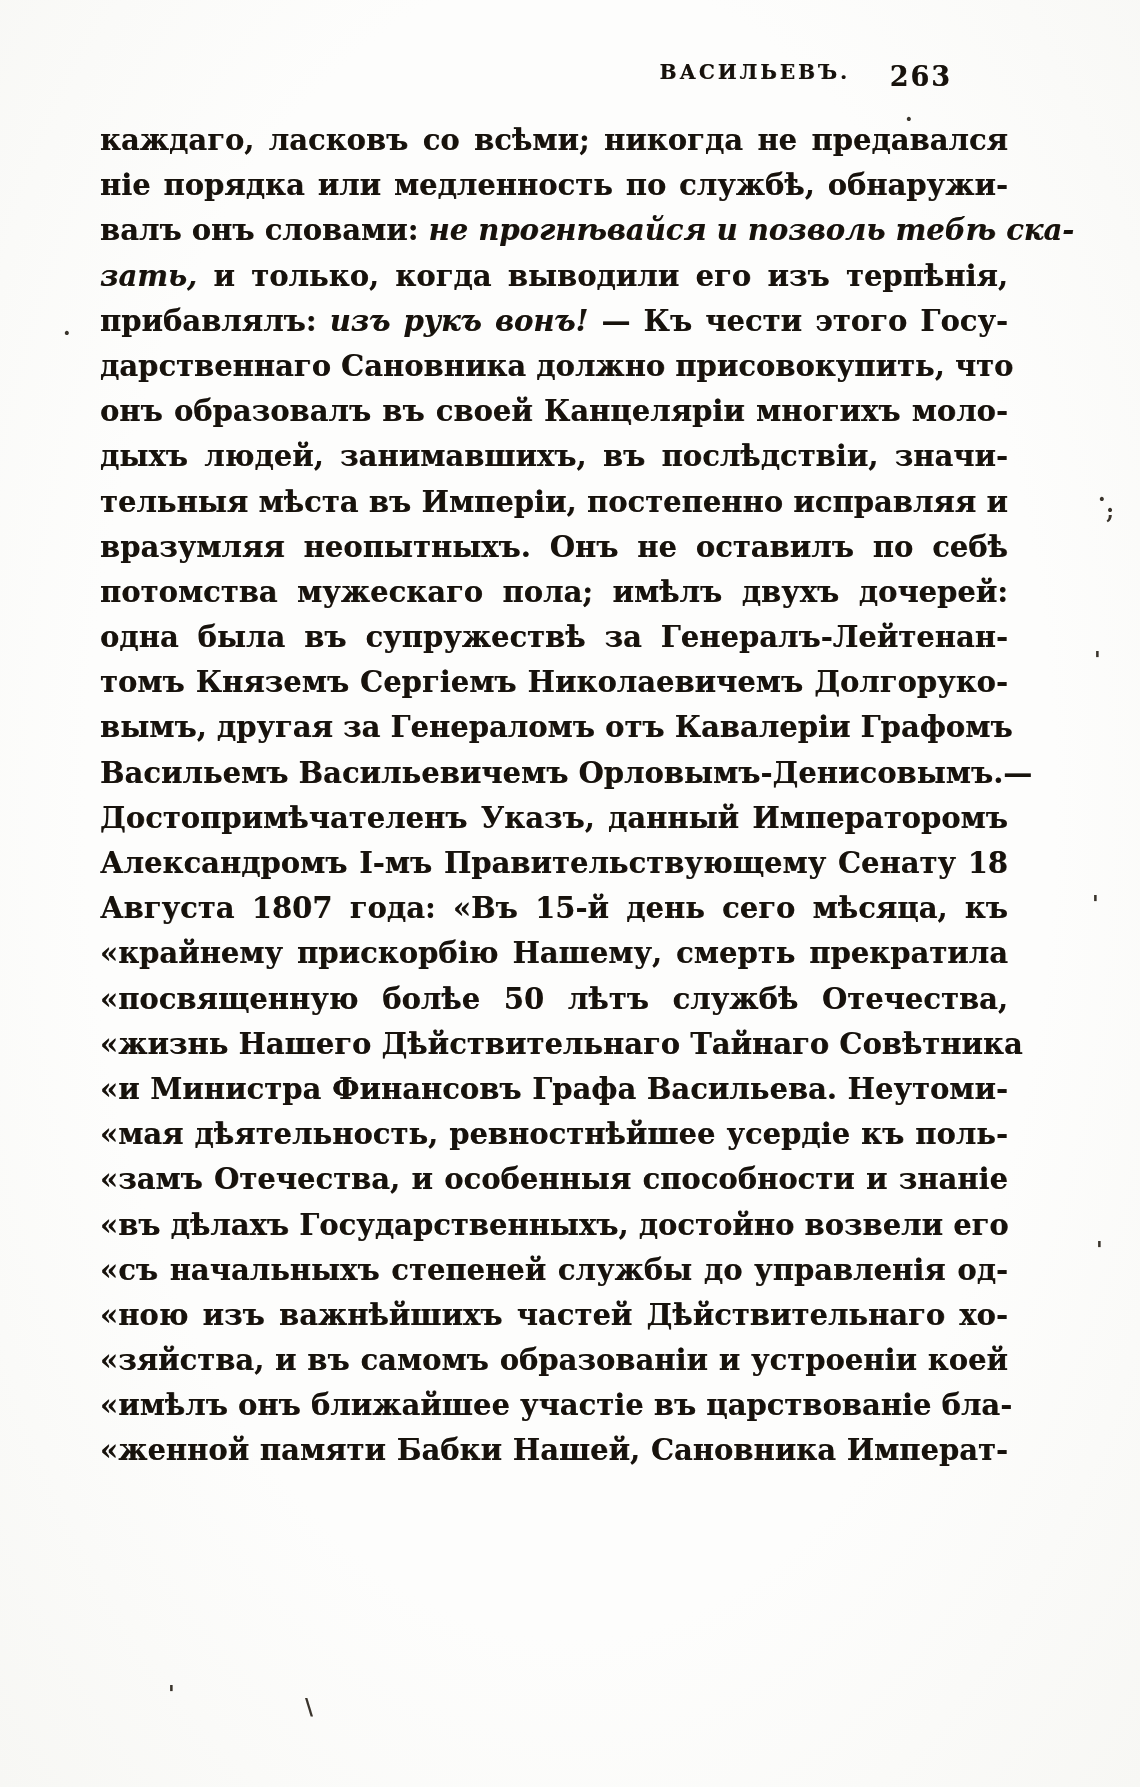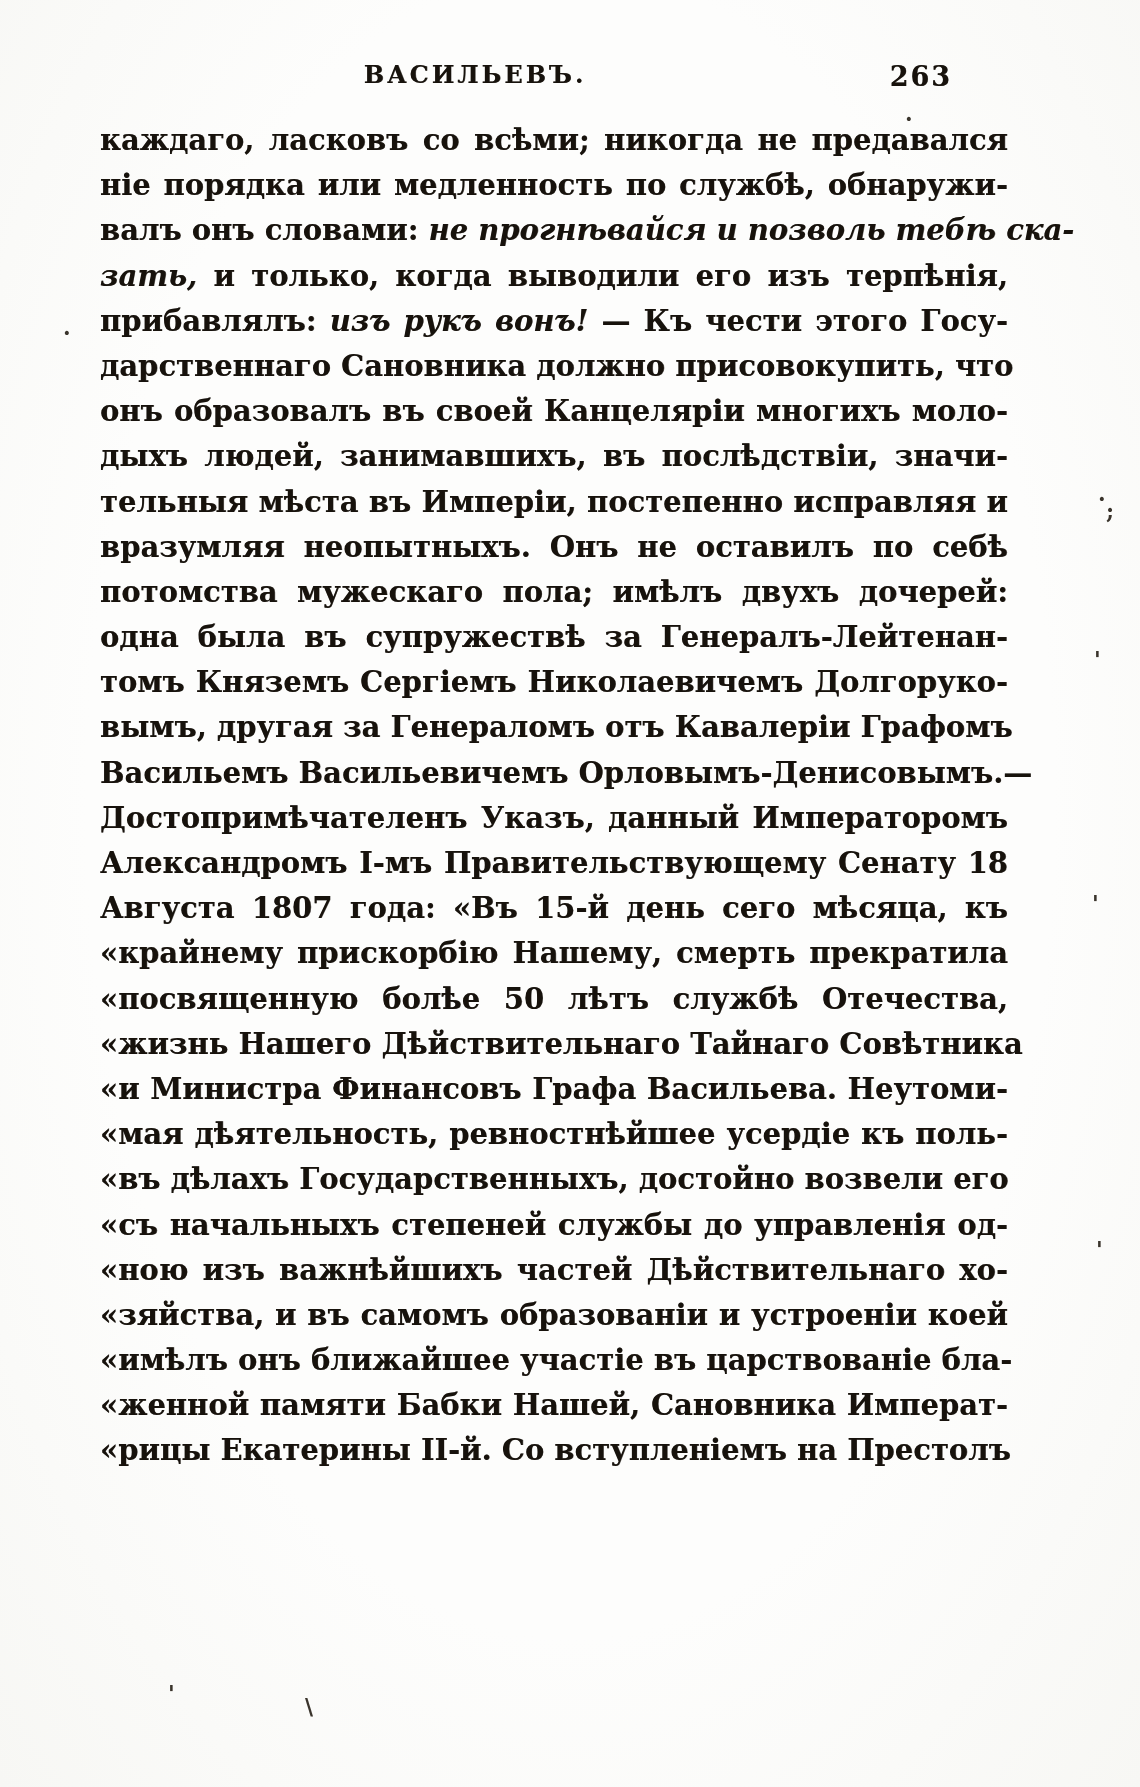--- a/index.html
+++ b/index.html
@@ -23,22 +23,22 @@
     left: 100px;
     top: 60px;
     width: 910px;
     height: 42px;
   }
   .header-title {
     position: absolute;
     left: 0;
     right: 160px;
     top: 0;
-    text-align: center;
-    font-size: 24px;
+    text-align: right;
+    font-size: 20px;
     font-weight: bold;
     letter-spacing: 3px;
     text-shadow: 0.4px 0.4px 0 rgba(23,18,12,0.6);
   }
   .page-number {
     position: absolute;
     right: 58px;
     top: 1px;
     font-size: 27px;
     font-weight: bold;
@@ -99,27 +99,27 @@
       <div class="line"><span>вымъ, другая за Генераломъ отъ Кавалеріи Графомъ</span></div>
       <div class="line"><span>Васильемъ Васильевичемъ Орловымъ-Денисовымъ.—</span></div>
       <div class="line"><span>Достопримѣчателенъ Указъ, данный Императоромъ</span></div>
       <div class="line"><span>Александромъ I-мъ Правительствующему Сенату 18</span></div>
       <div class="line"><span>Августа 1807 года: «Въ 15-й день сего мѣсяца, къ</span></div>
       <div class="line"><span>«крайнему прискорбію Нашему, смерть прекратила</span></div>
       <div class="line"><span>«посвященную болѣе 50 лѣтъ службѣ Отечества,</span></div>
       <div class="line"><span>«жизнь Нашего Дѣйствительнаго Тайнаго Совѣтника</span></div>
       <div class="line"><span>«и Министра Финансовъ Графа Васильева. Неутоми-</span></div>
       <div class="line"><span>«мая дѣятельность, ревностнѣйшее усердіе къ поль-</span></div>
+      <div class="line"><span>«замъ Отечества, и особенныя способности и знаніе</span></div>
       <div class="line"><span>«въ дѣлахъ Государственныхъ, достойно возвели его</span></div>
       <div class="line"><span>«съ начальныхъ степеней службы до управленія од-</span></div>
       <div class="line"><span>«ною изъ важнѣйшихъ частей Дѣйствительнаго хо-</span></div>
       <div class="line"><span>«зяйства, и въ самомъ образованіи и устроеніи коей</span></div>
       <div class="line"><span>«имѣлъ онъ ближайшее участіе въ царствованіе бла-</span></div>
       <div class="line"><span>«женной памяти Бабки Нашей, Сановника Императ-</span></div>
-      <div class="line"><span>«рицы Екатерины II-й. Со вступленіемъ на Престолъ</span></div>
     </div>
 
   <div id="speck-layer">
       <span class="speck" style="left: 905px; top: 108px;">·</span>
       <span class="speck" style="left: 63px; top: 322px;">·</span>
       <span class="speck" style="left: 1098px; top: 488px;">·</span>
       <span class="speck" style="left: 1106px; top: 500px;">;</span>
       <span class="speck" style="left: 1094px; top: 648px;">'</span>
       <span class="speck" style="left: 1092px; top: 892px;">'</span>
       <span class="speck" style="left: 1096px; top: 1238px;">'</span>

